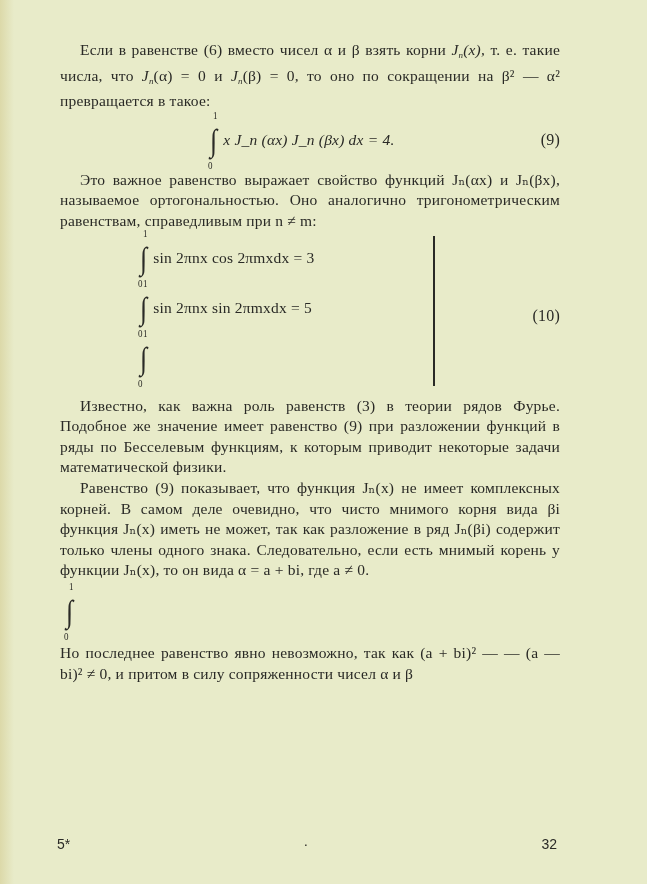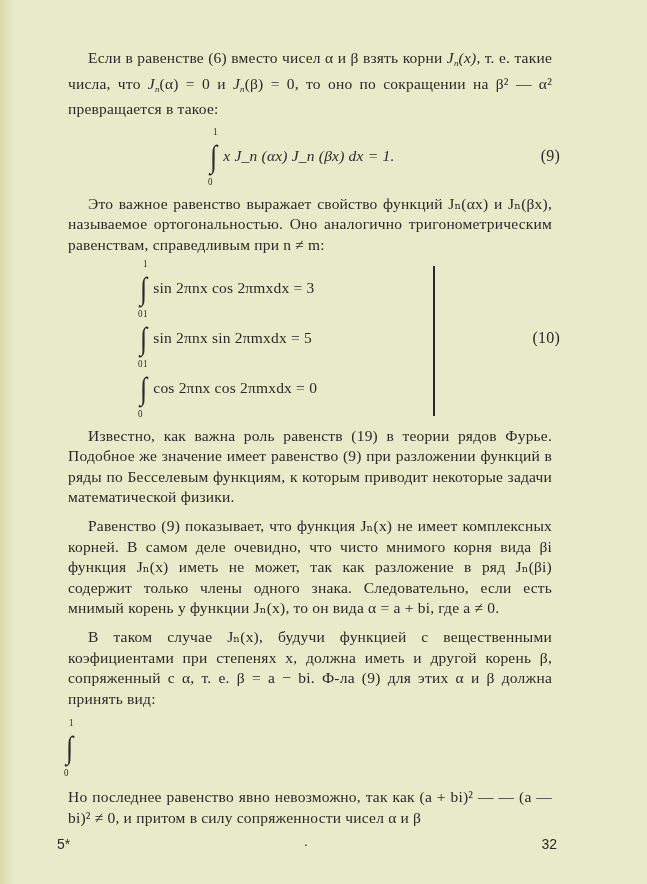--- a/index.html
+++ b/index.html
@@ -11,21 +11,21 @@
       position: relative;
     }
     .page-edge {
       position: absolute; left: 0; top: 0; bottom: 0; width: 14px;
       background: linear-gradient(to right, #dcd9a9, #e8ebc9);
     }
     .page {
       position: absolute; left: 60px; top: 40px; width: 500px;
       font-size: 15.5px; line-height: 20.6px; letter-spacing: 0.2px;
     }
-    .para { margin: 8px; text-align: justify; text-indent: 20px; }
+    .para { margin: 0; text-align: justify; text-indent: 20px; }
     .para.noindent { text-indent: 0; }
     .m { font-style: italic; font-family: "Liberation Serif", serif; }
     .sub { font-size: 9px; vertical-align: -3px; font-style: italic; }
     .formula {
       position: relative; height: 58px;
       display: flex; align-items: center;
     }
     .int {
       position: relative; display: inline-block;
       font-size: 26px; font-style: italic; line-height: 1; margin-right: 6px;
@@ -60,46 +60,44 @@
 <div class="page-edge"></div>
 
 <div class="page">
 
   <p class="para">
     <span>Если в равенстве (6) вместо чисел α и β взять корни </span><span class="m">J</span><span class="sub">n</span><span class="m">(x),</span><span> т. е. такие числа, что </span><span class="m">J</span><span class="sub">n</span><span>(α) = 0</span><span> и </span><span class="m">J</span><span class="sub">n</span><span>(β) = 0,</span><span> то оно по сокращении на β² — α² превращается в такое:</span>
   </p>
 
   <div class="formula" style="padding-left:150px;">
     <span class="int">∫<span class="lim-up">1</span><span class="lim-lo">0</span></span>
-    <span class="m">x J_n (αx) J_n (βx) dx = 1.</span>
+    <span class="m">x J_n (αx) J_n (βx) dx = 4.</span>
     <span class="eqno">(9)</span>
   </div>
 
   <p class="para">Это важное равенство выражает свойство функций Jₙ(αx) и Jₙ(βx), называемое ортогональностью. Оно аналогично тригонометрическим равенствам, справедливым при n ≠ m:</p>
 
   <div class="system">
     <div class="sys-row" style="top:0;">
       <span class="int">∫<span class="lim-up">1</span><span class="lim-lo">0</span></span>
       <span>sin 2πnx  cos 2πmxdx = 3</span>
     </div>
     <div class="sys-row" style="top:50px;">
       <span class="int">∫<span class="lim-up">1</span><span class="lim-lo">0</span></span>
       <span>sin 2πnx  sin 2πmxdx = 5</span>
     </div>
     <div class="sys-row" style="top:100px;">
       <span class="int">∫<span class="lim-up">1</span><span class="lim-lo">0</span></span>
-      <span>cos 2πnx  cos 2πmxdx = 0</span>
     </div>
     <div class="brace"></div>
-    <span class="eqno" style="top:64px;">(10)</span>
+    <span class="eqno" style="top:72px;">(10)</span>
   </div>
 
-  <p class="para">Известно, как важна роль равенств (19) в теории рядов Фурье. Подобное же значение имеет равенство (9) при разложении функций в ряды по Бесселевым функциям, к которым приводит некоторые задачи математической физики.</p>
+  <p class="para">Известно, как важна роль равенств (3) в теории рядов Фурье. Подобное же значение имеет равенство (9) при разложении функций в ряды по Бесселевым функциям, к которым приводит некоторые задачи математической физики.</p>
   <p class="para">Равенство (9) показывает, что функция Jₙ(x) не имеет комплексных корней. В самом деле очевидно, что чисто мнимого корня вида βi функция Jₙ(x) иметь не может, так как разложение в ряд Jₙ(βi) содержит только члены одного знака. Следовательно, если есть мнимый корень у функции Jₙ(x), то он вида α = a + bi, где a ≠ 0.</p>
-  <p class="para">В таком случае Jₙ(x), будучи функцией с вещественными коэфициентами при степенях x, должна иметь и другой корень β, сопряженный с α, т. е. β = a − bi. Ф-ла (9) для этих α и β должна принять вид:</p>
 
   <div class="formula" style="padding-left:0; height:62px; font-style:italic;">
     <span class="int" style="margin-left:6px;">∫<span class="lim-up">1</span><span class="lim-lo">0</span></span>
   </div>
 
   <p class="para noindent">Но последнее равенство явно невозможно, так как (a + bi)² — — (a — bi)² ≠ 0, и притом в силу сопряженности чисел α и β</p>
 </div>
 
 <div class="footer">
   <span>5*</span>

